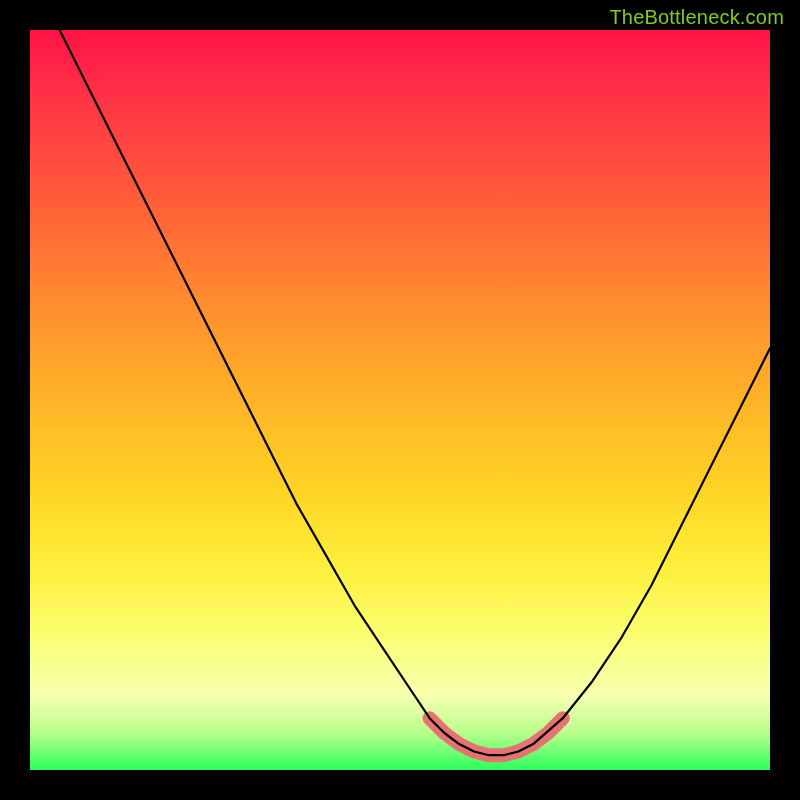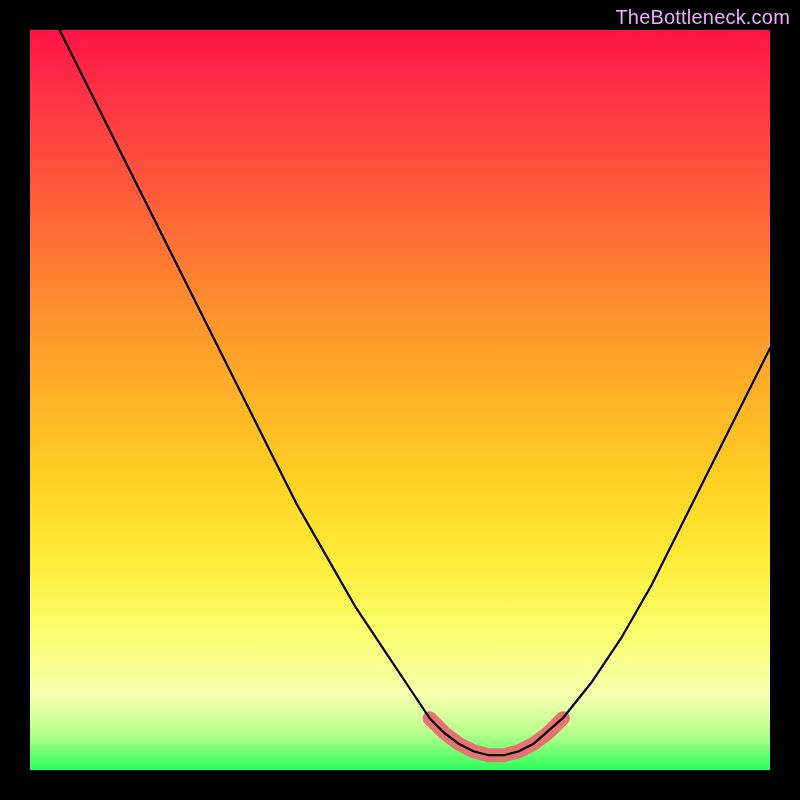--- a/index.html
+++ b/index.html
@@ -34,22 +34,22 @@
       #ffee3a 72%,
       #fbff72 82%,
       #f6ffb0 90%,
       #b8ff8c 95%,
       #2cff5a 100%
     );
   }
   .watermark {
     position: absolute;
     top: 6px;
-    right: 10px;
-    color: #f0abfc;
+    right: 16px;
+    color: #84cc16;
     font-size: 20px;
     font-weight: 500;
     letter-spacing: 0.2px;
     font-family: Arial, Helvetica, sans-serif;
   }
   svg.overlay {
     position: absolute;
     left: 0;
     top: 0;
     width: 740px;

